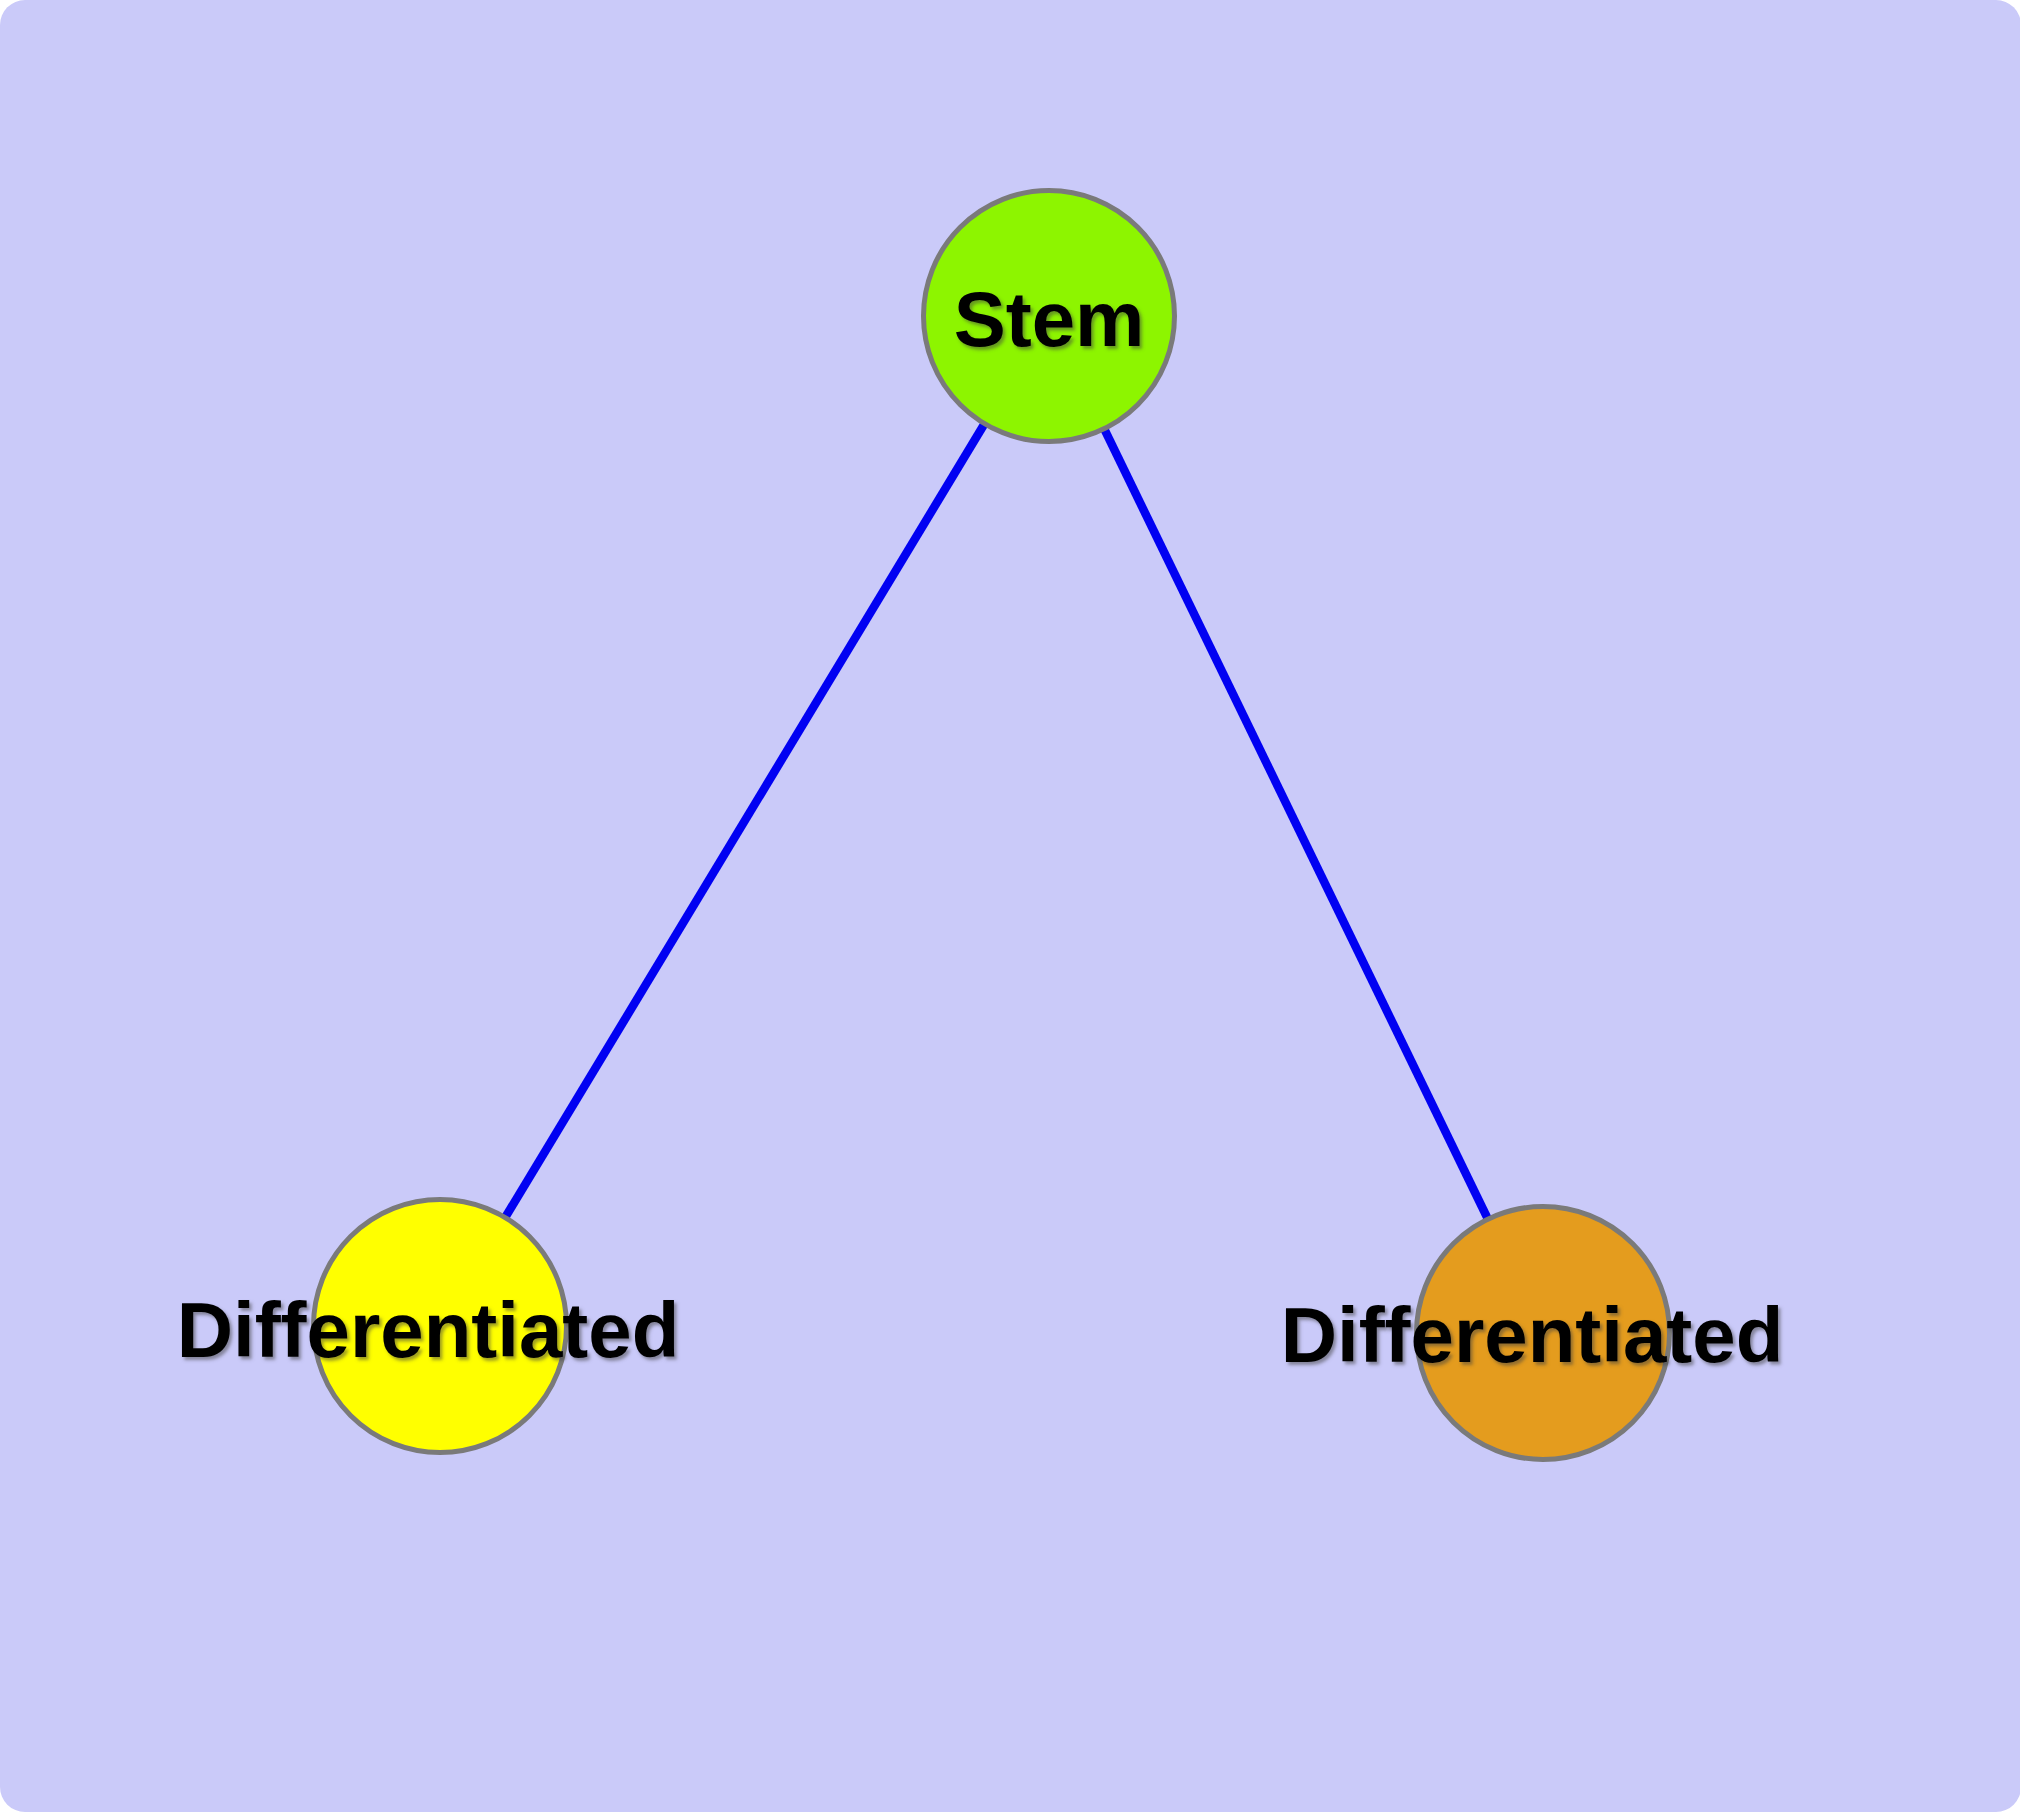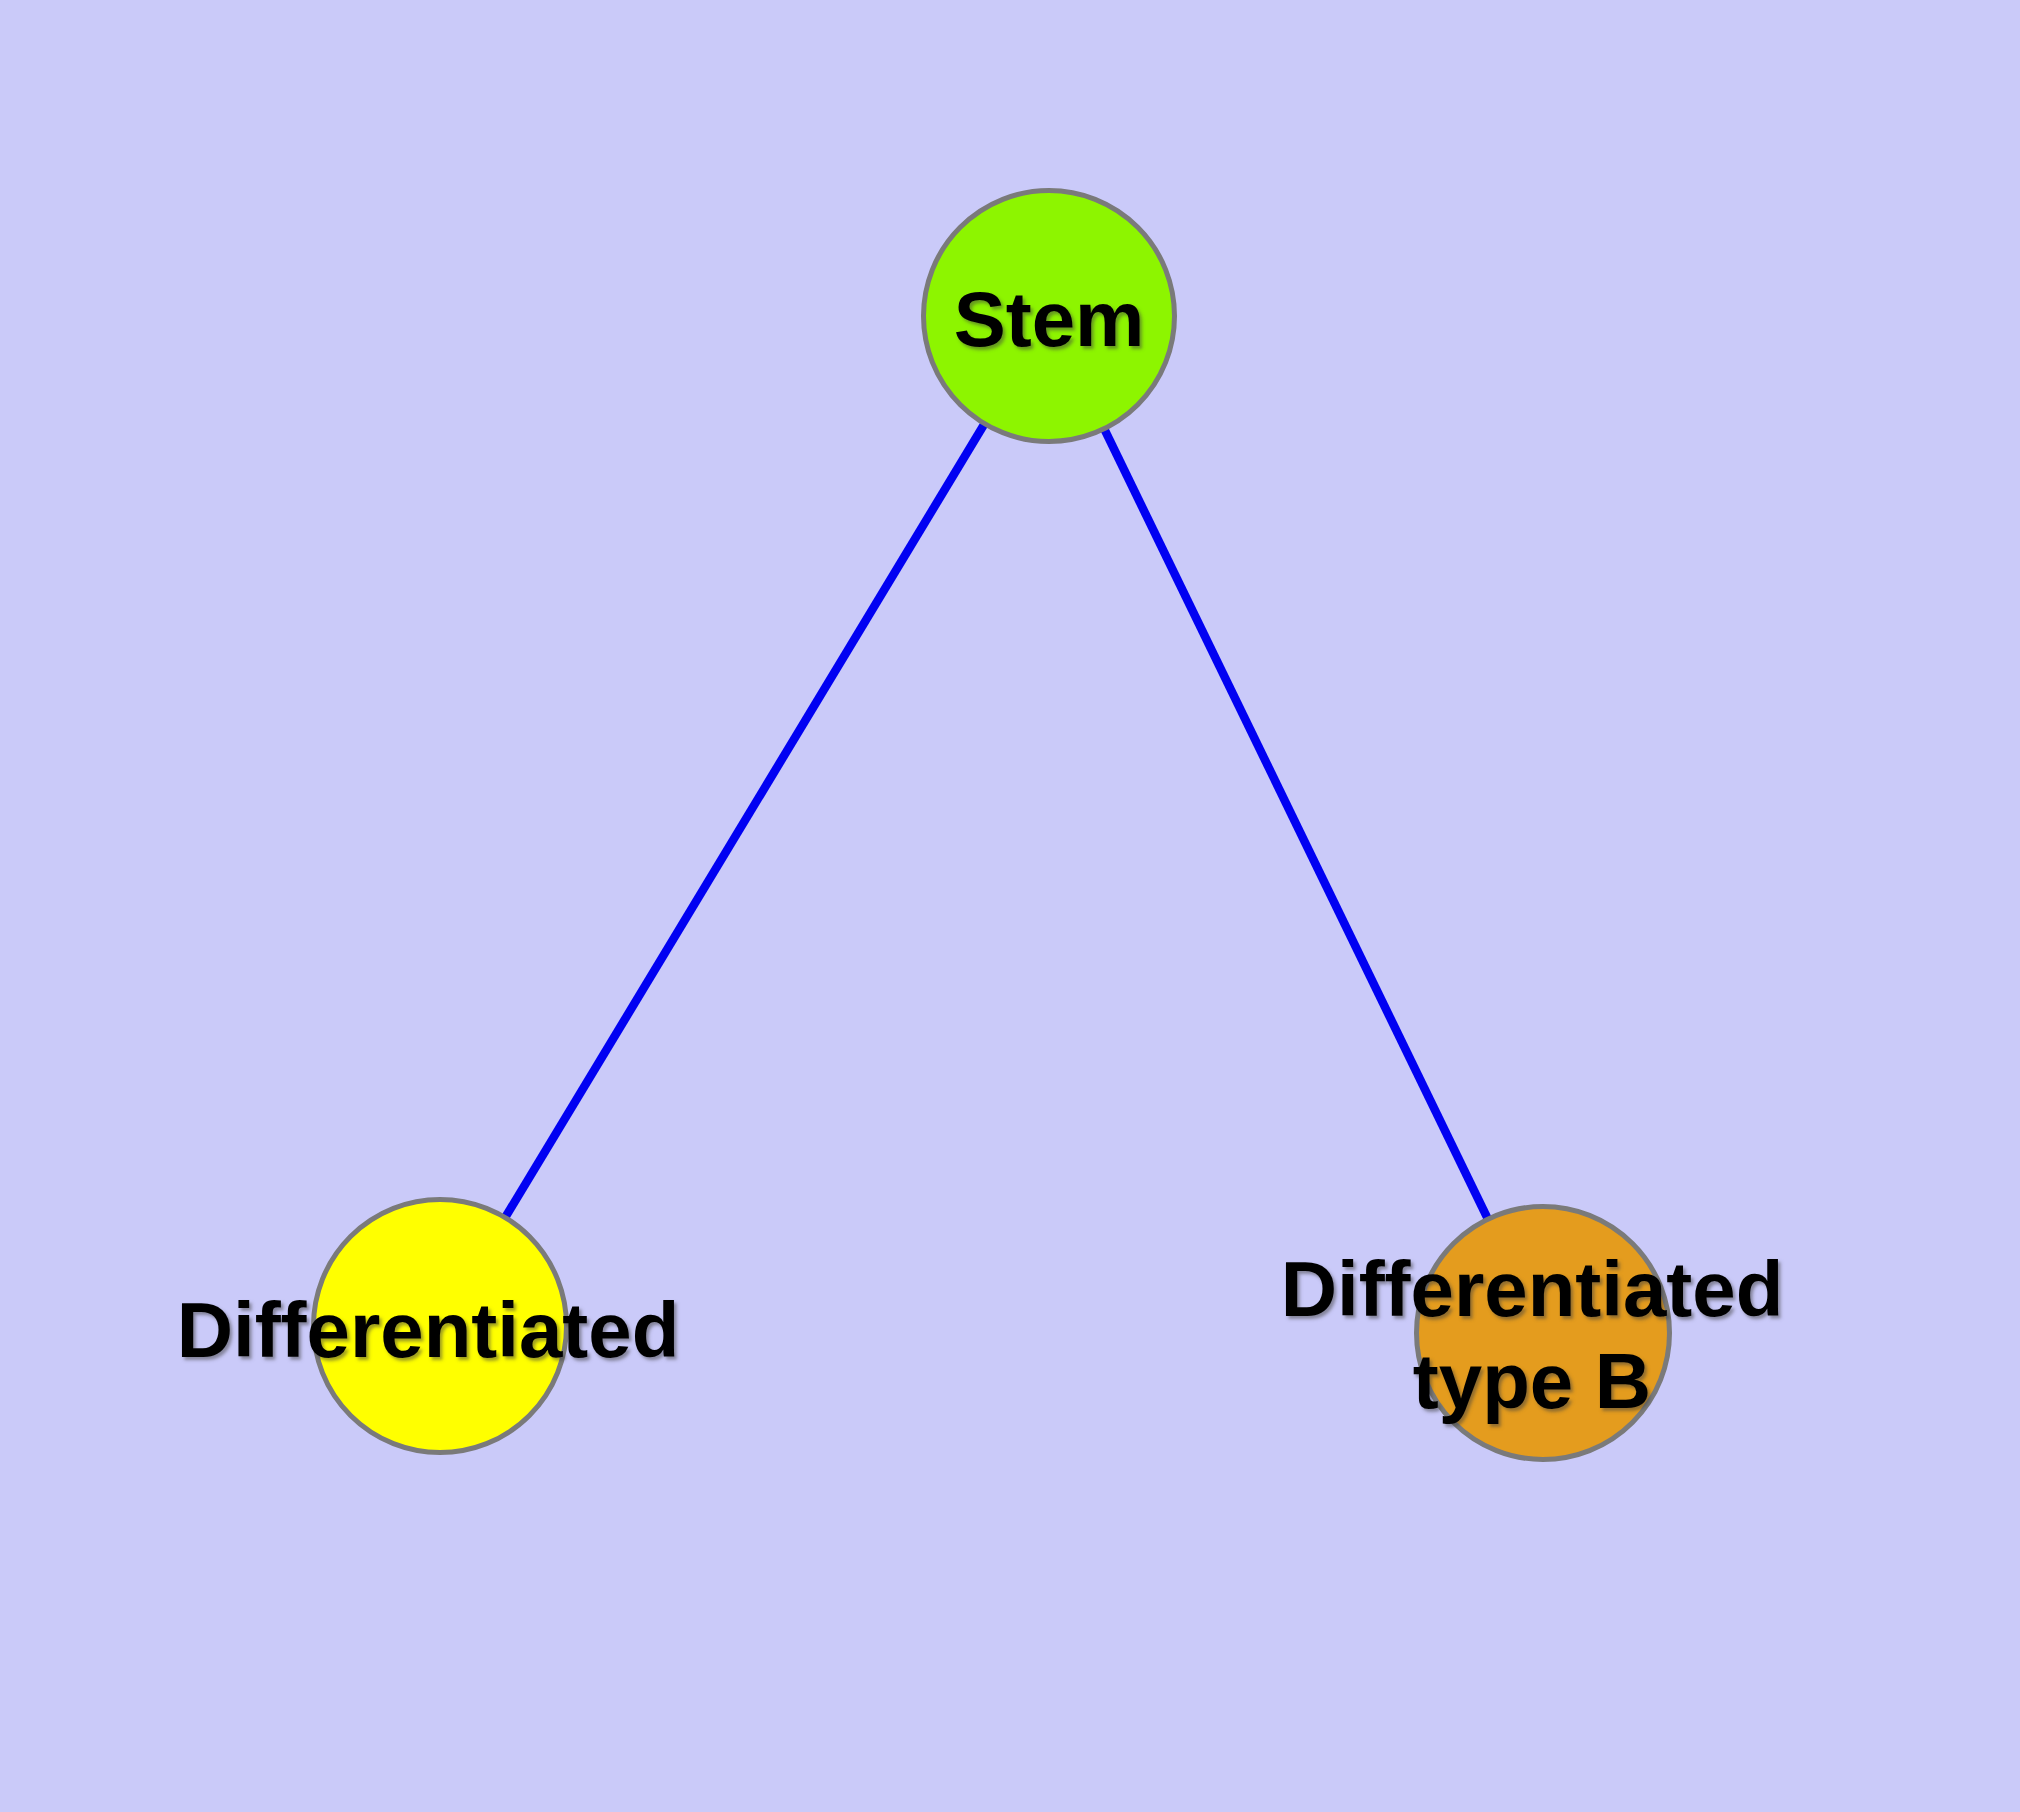--- a/index.html
+++ b/index.html
@@ -3,20 +3,21 @@
 <meta charset="utf-8">
 <style>
   html, body { margin: 0; padding: 0; }
   body { font-family: "Liberation Sans", "DejaVu Sans", sans-serif; }
 
   .stage {
     position: relative;
     width: 2021px;
     height: 1812px;
     overflow: hidden;
+    border-radius: 25px;
   }
 
   .edge-layer {
     position: absolute;
     left: 0; top: 0;
     width: 100%; height: 100%;
     display: block;
   }
 
   .node {
@@ -56,17 +57,16 @@
   <div class="label" style="left: 1049px; top: 319px; color: rgb(0, 0, 0);">
     <span class="line">Stem</span>
   </div>
 
   <div class="label" style="left: 428px; top: 1330px; color: rgb(0, 0, 0);">
     <span class="line">Differentiated</span>
   </div>
 
   <div class="label" style="left: 1532px; top: 1335px; color: rgb(0, 0, 0);">
     <span class="line">Differentiated</span>
-    <span class="line">type B</span>
   </div>
 
 </div>
 
 
 </body></html>

